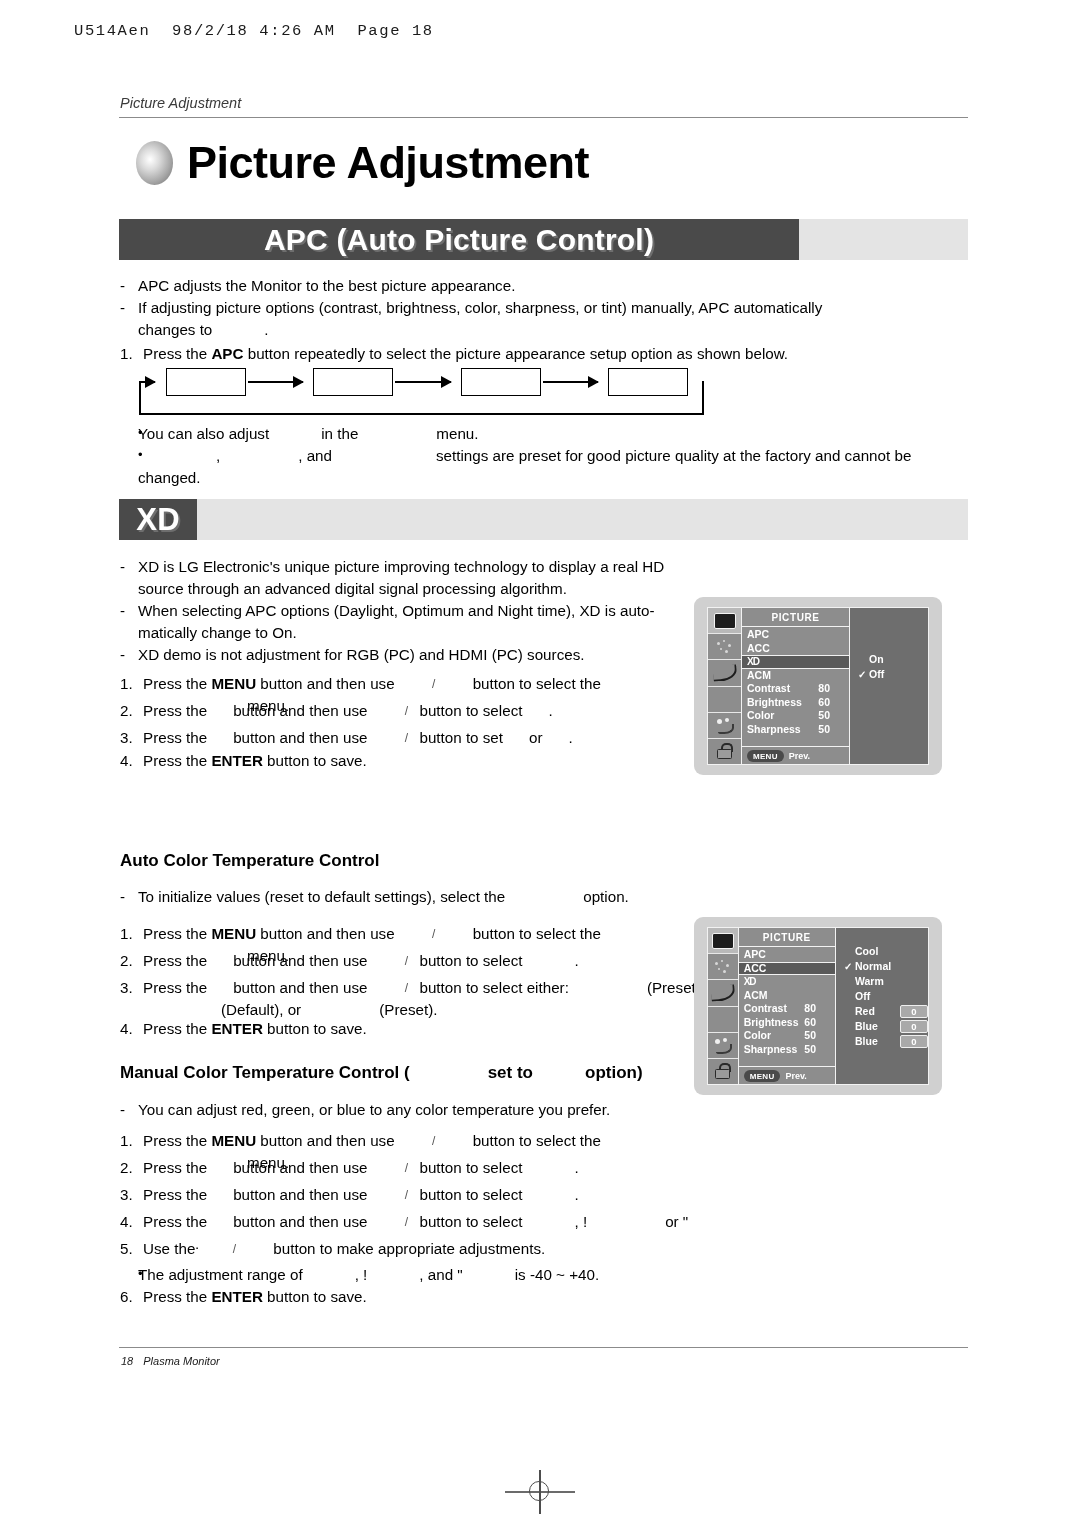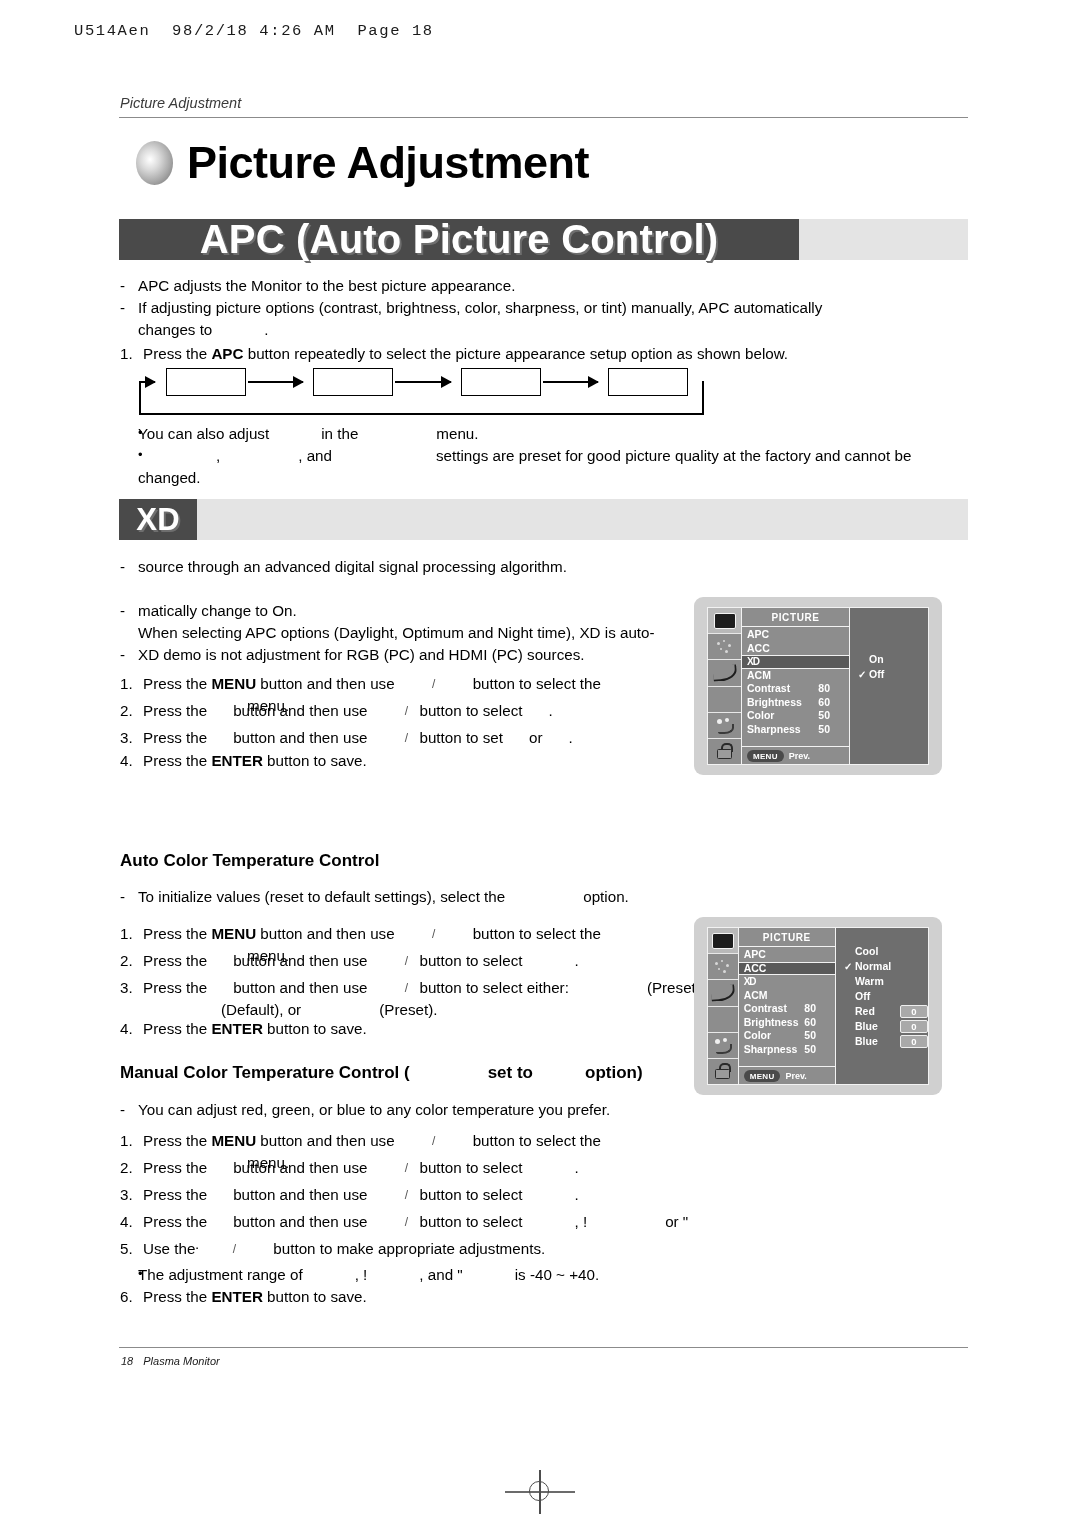--- a/index.html
+++ b/index.html
@@ -90,21 +90,21 @@
     left: 0;
     top: 0;
     height: 41px;
     background: #4a4a4a;
     display: flex;
     align-items: center;
   }
   .banner .dark .btext {
     color: #ffffff;
     font-weight: bold;
-    font-size: 40px;
+    font-size: 30px;
     letter-spacing: 0.2px;
     padding: 0 16px;
     text-shadow: 2px 2px 0 #6e6e6e, 1px 1px 0 #5a5a5a;
     white-space: nowrap;
   }
   #banner-apc { top: 219px; }
   #banner-apc .dark { left: 0px; width: 680px; justify-content: center; }
   #banner-xd { top: 499px; }
   #banner-xd .dark { left: 0px; width: 78px; justify-content: center; }
   #banner-xd .btext { font-size: 31px; }
@@ -593,27 +593,28 @@
   </div>
 
   <div class="banner" id="banner-xd">
     <div class="dark">
       <span class="btext">XD</span>
     </div>
   </div>
 
   <div class="dashitem" style="left:120px; top:556px; width:600px;">
     <span class="dash-mark">-</span>
+    <span class="dash-body">XD is LG Electronic's unique picture improving technology to display a real HD</span>
     <span class="dash-body">source through an advanced digital signal processing algorithm.</span>
   </div>
 
   <div class="dashitem" style="left:120px; top:600px; width:600px;">
     <span class="dash-mark">-</span>
+    <span class="dash-body">When selecting APC options (Daylight, Optimum and Night time), XD is auto-</span>
     <span class="dash-body">matically change to On.</span>
-    <span class="dash-body">When selecting APC options (Daylight, Optimum and Night time), XD is auto-</span>
   </div>
 
   <div class="dashitem" style="left:120px; top:644px; width:600px;">
     <span class="dash-mark">-</span>
     <span class="dash-body">XD demo is not adjustment for RGB (PC) and HDMI (PC) sources.</span>
   </div>
 
   <div class="numitem" style="left:120px; top:673px; width:580px;">
     <span class="num-mark">1.</span>
     <span class="num-body">

